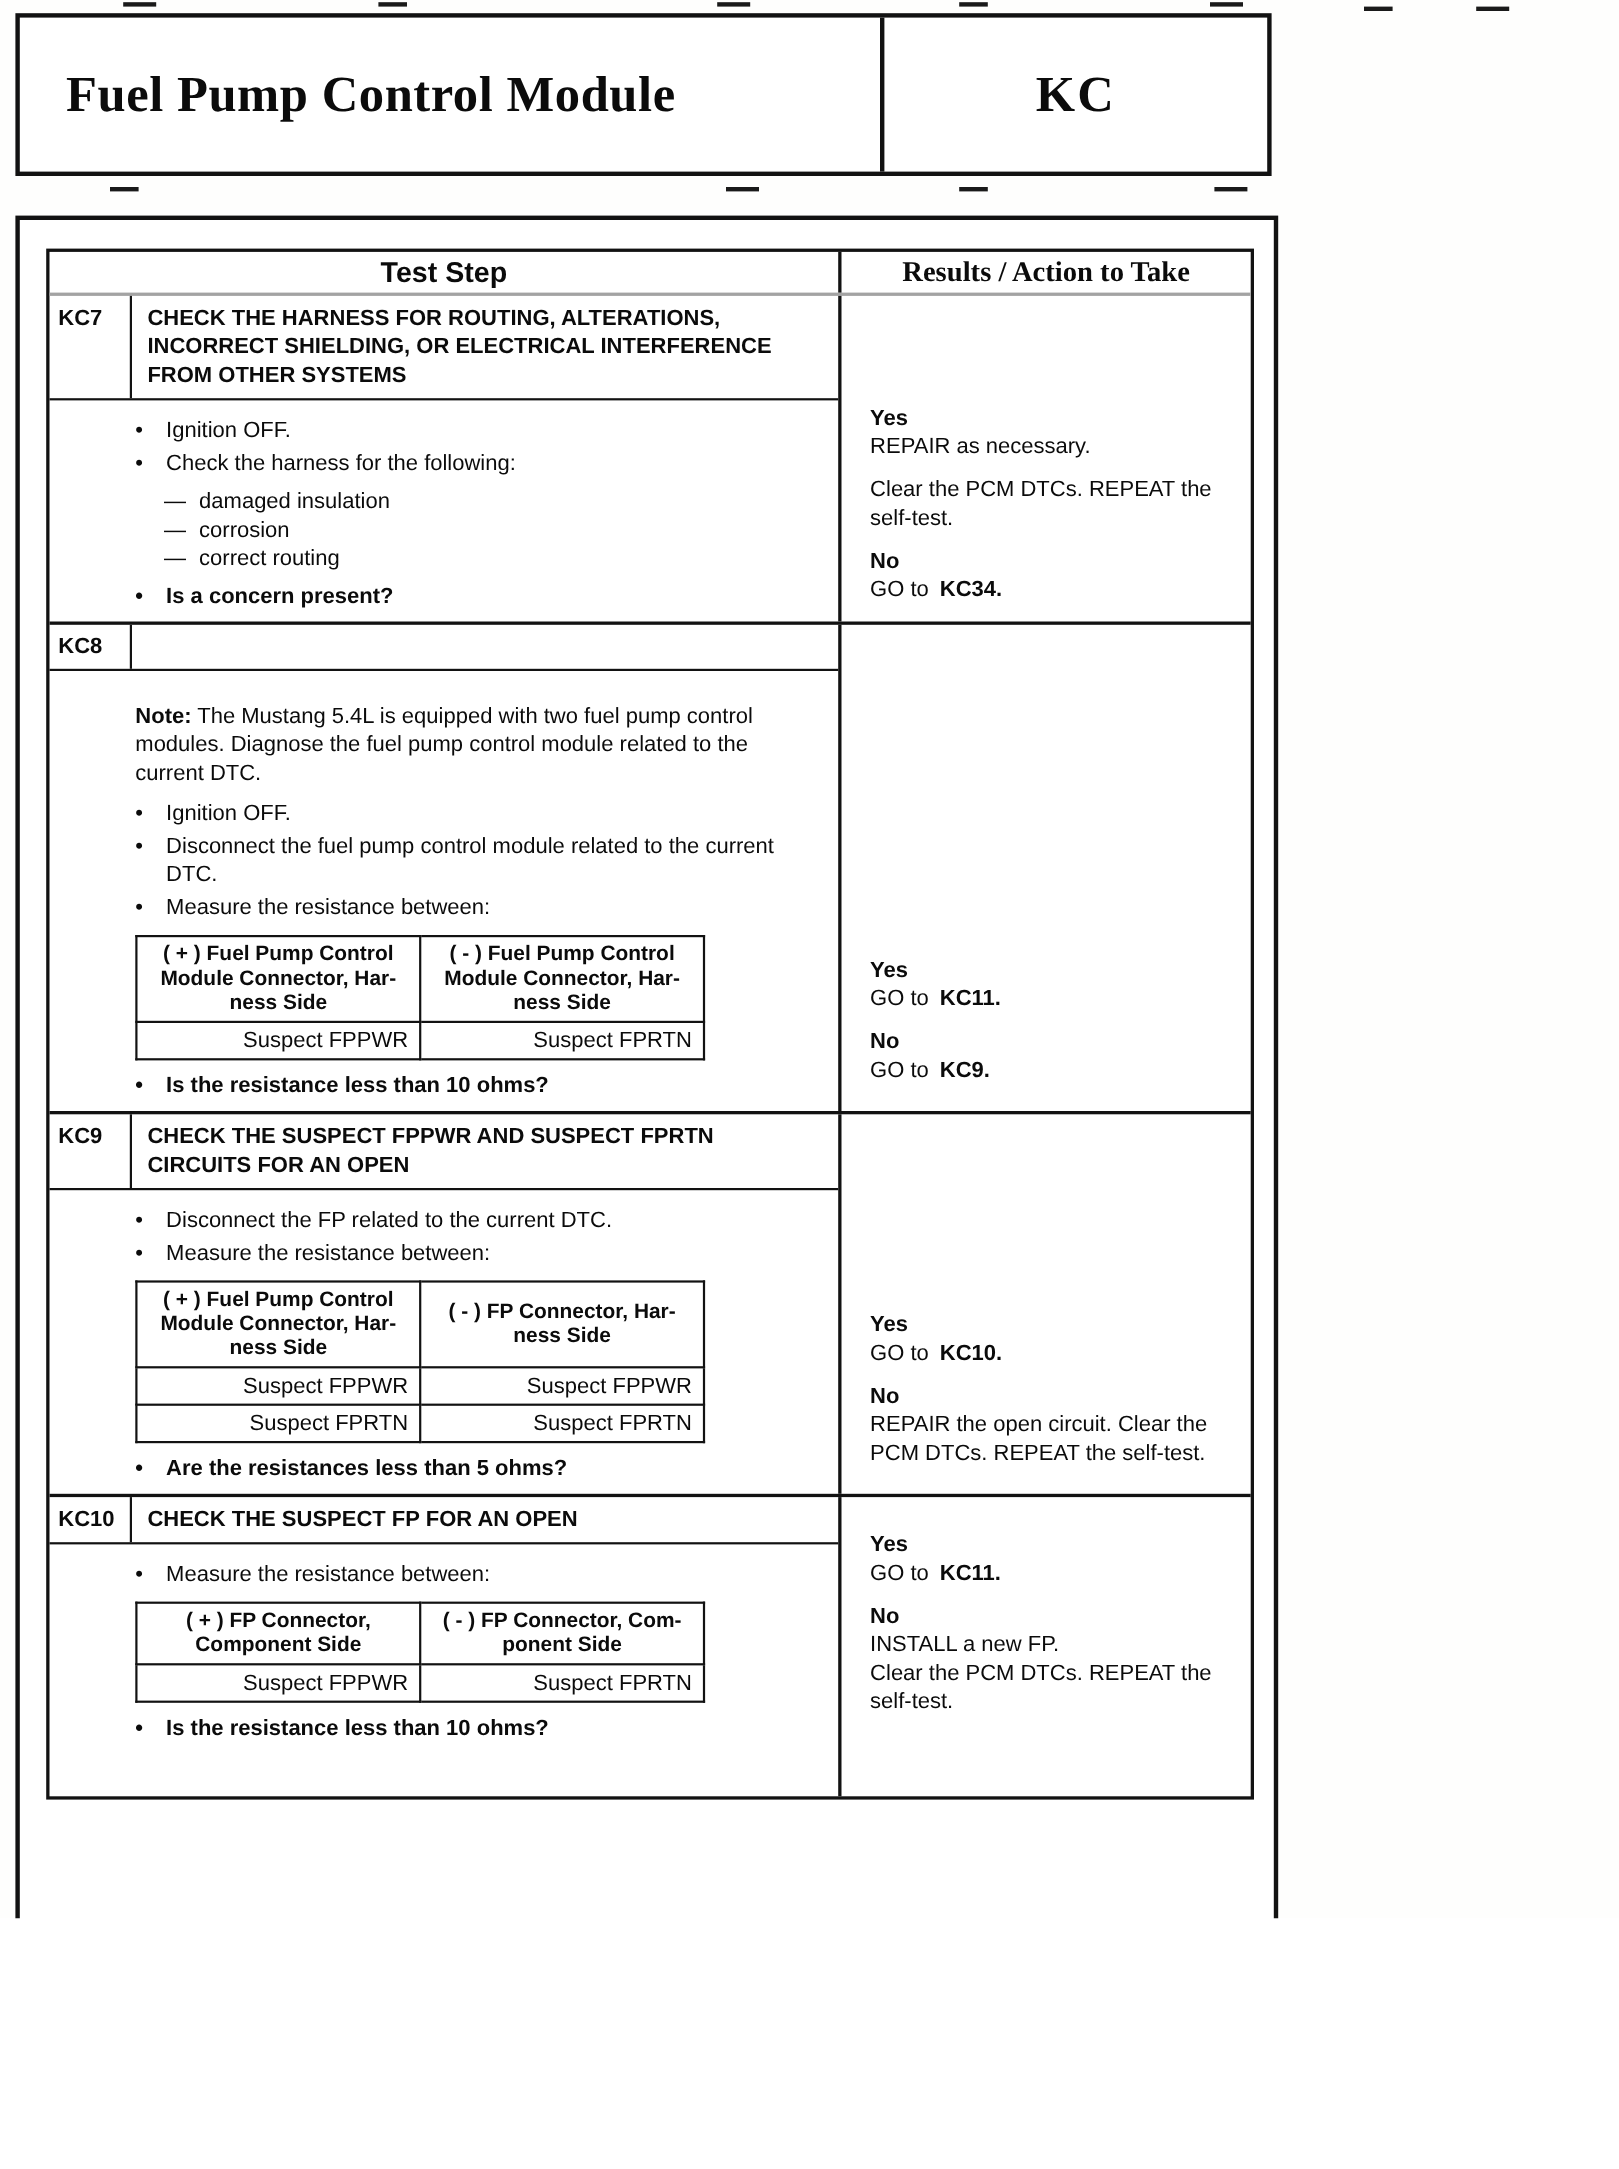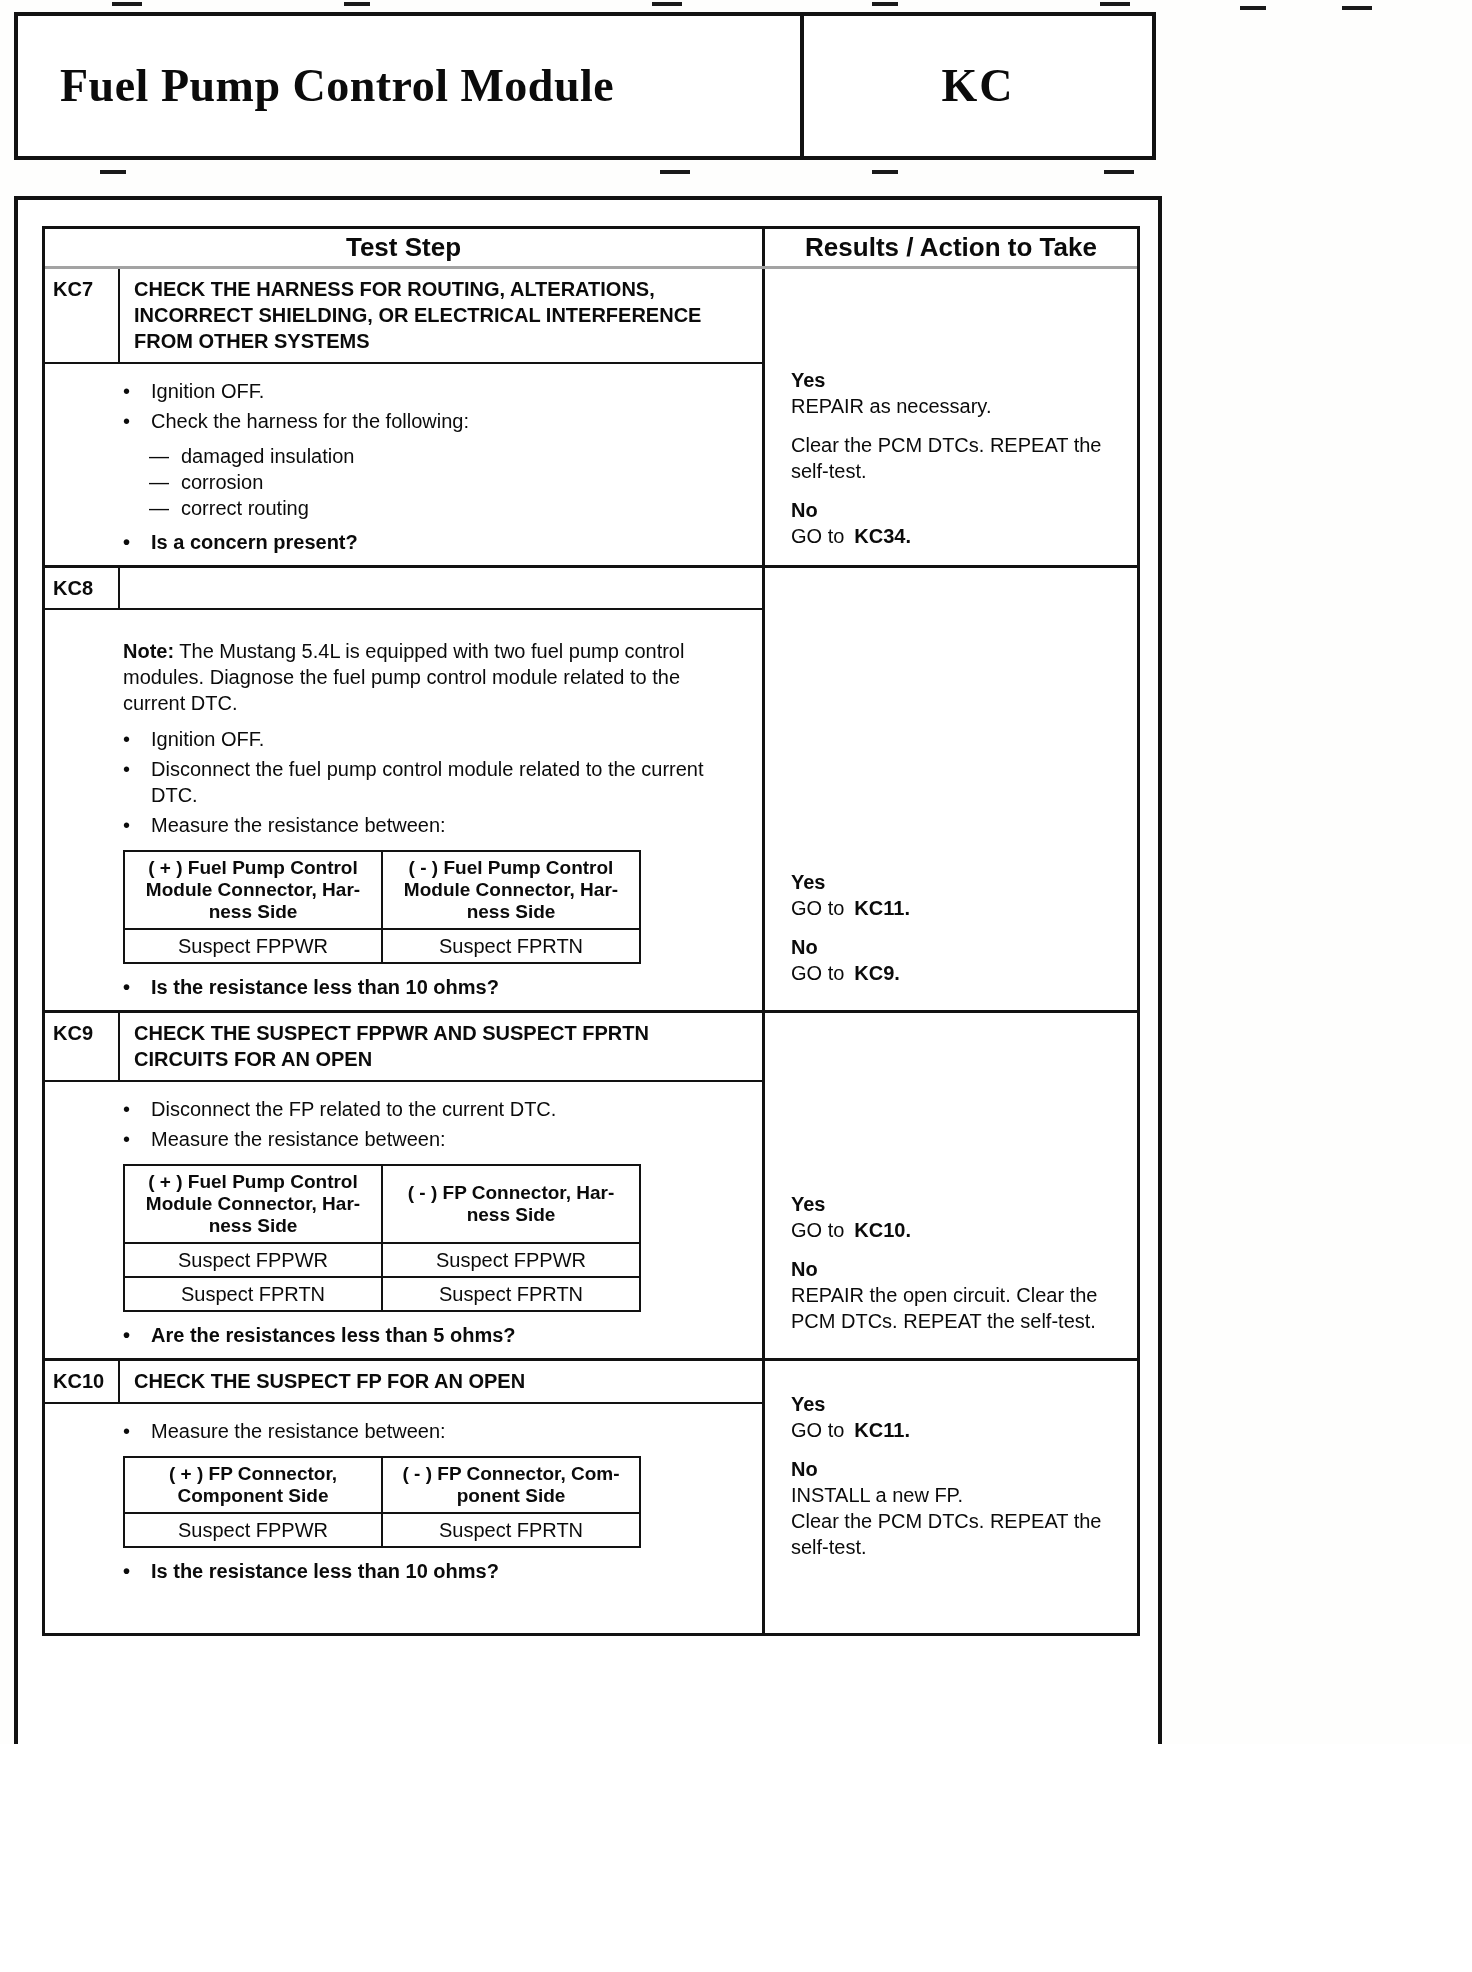--- a/index.html
+++ b/index.html
@@ -24,21 +24,21 @@
 
   
   .main-box {
     position:absolute; left:14px; top:196px; width:1148px; height:1766px;
     border:4px solid #121212; background:#fff;
   }
   .diag-table { position:absolute; left:24px; top:26px; width:1098px; border:3px solid #121212; background:#fff; }
 
   .thead { display:flex; border-bottom:3px solid #a3a3a3; font-weight:700; font-size:26px; }
   .th-left { width:720px; text-align:center; padding:5px 0 6px; border-right:3px solid #121212; }
-  .th-right { flex:1; text-align:center; padding:5px 0 6px; }
+  .th-right { flex:1; text-align:center; padding:5px 0 6px;font-family:Liberation Serif, serif; }
 
   .step { display:flex; border-bottom:3px solid #121212; }
   .step:last-child { border-bottom:none; }
   .step-left { width:720px; border-right:3px solid #121212; display:flex; flex-direction:column; }
   .title-row { display:flex; border-bottom:2px solid #121212; }
   .step-id { width:75px; border-right:2px solid #121212; font-weight:700; padding:7px 0 7px 8px; flex:none; }
   .step-title { flex:1; font-weight:700; padding:7px 14px 8px; }
   .step-body { padding:10px 20px 10px 78px; flex:1; }
 
   .bullet { display:flex; margin-top:4px; }
@@ -48,21 +48,21 @@
   .dash-row { display:flex; margin-left:26px; }
   .dmark { width:32px; flex:none; }
   .q { margin-top:8px; font-weight:700; }
 
   .note { margin-top:18px; padding-right:4px; }
   .note-label { font-weight:700; }
 
   table.itbl { border-collapse:collapse; margin:12px 0 10px 0; }
   .itbl th, .itbl td { border:2px solid #121212; font-size:19px; line-height:22px; }
   .itbl th { font-weight:700; text-align:center; white-space:pre-line; width:258px; padding:5px 8px; vertical-align:middle; }
-  .itbl td { padding:5px 10px; text-align:center; font-size:20px;margin-top:39px; }
+  .itbl td { padding:5px 10px; text-align:right; font-size:20px;margin-top:39px; }
 
   .step-results { flex:1; padding:10px 16px 10px 10px; display:flex; flex-direction:column;margin-left:16px; }
   .rs-kc7 { padding-top:98px; }
   .rs-end { justify-content:flex-end; padding-bottom:24px; }
   .rs-kc10 { padding-top:30px; }
   .res-label { font-weight:700; }
   .res-gap { margin-top:13px; }
   .goto-target { font-weight:700; margin-left:10px; }
 
   

